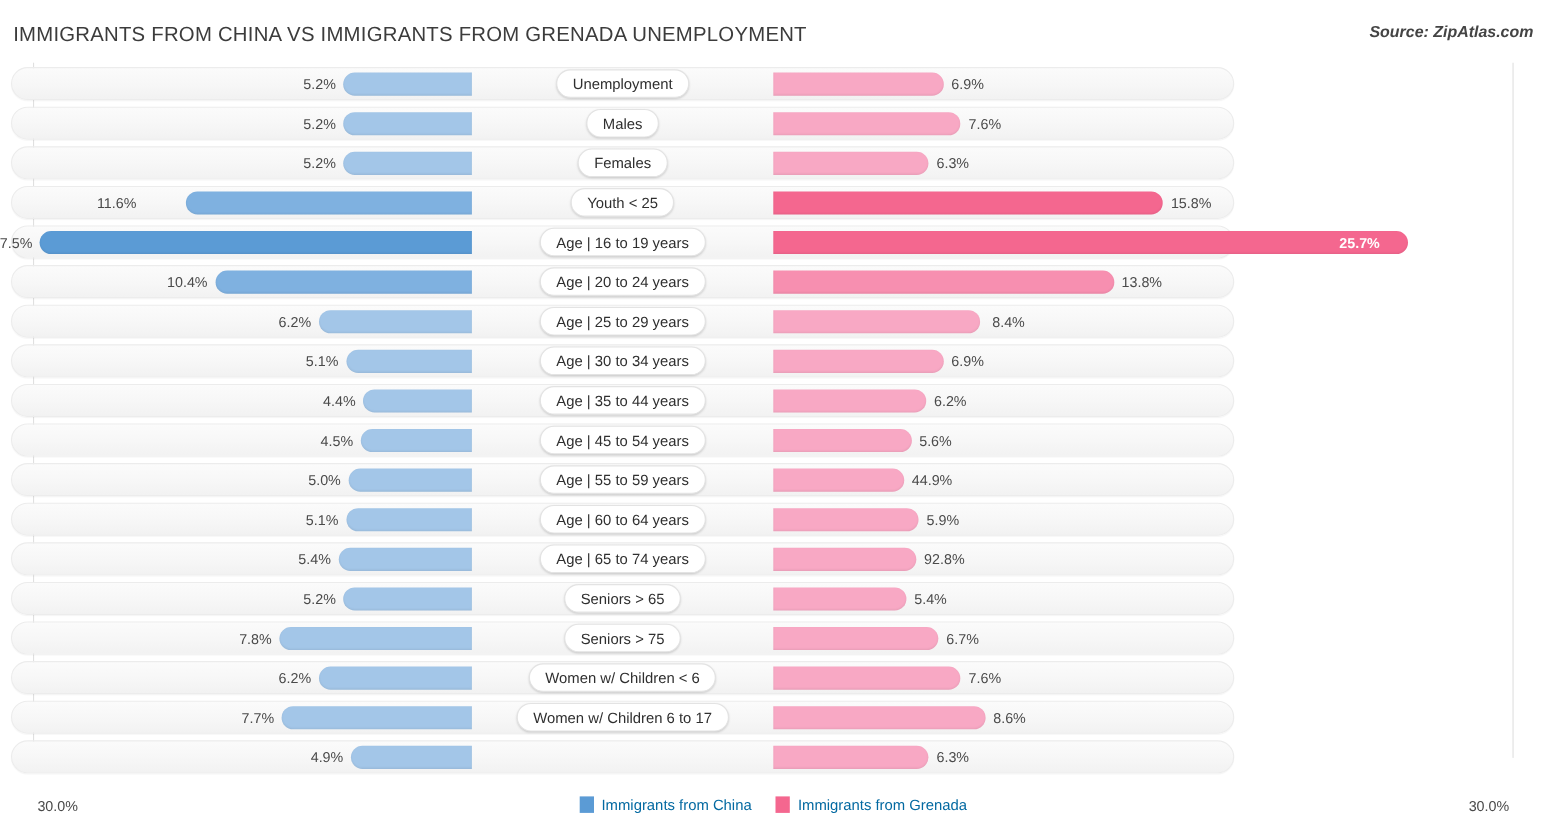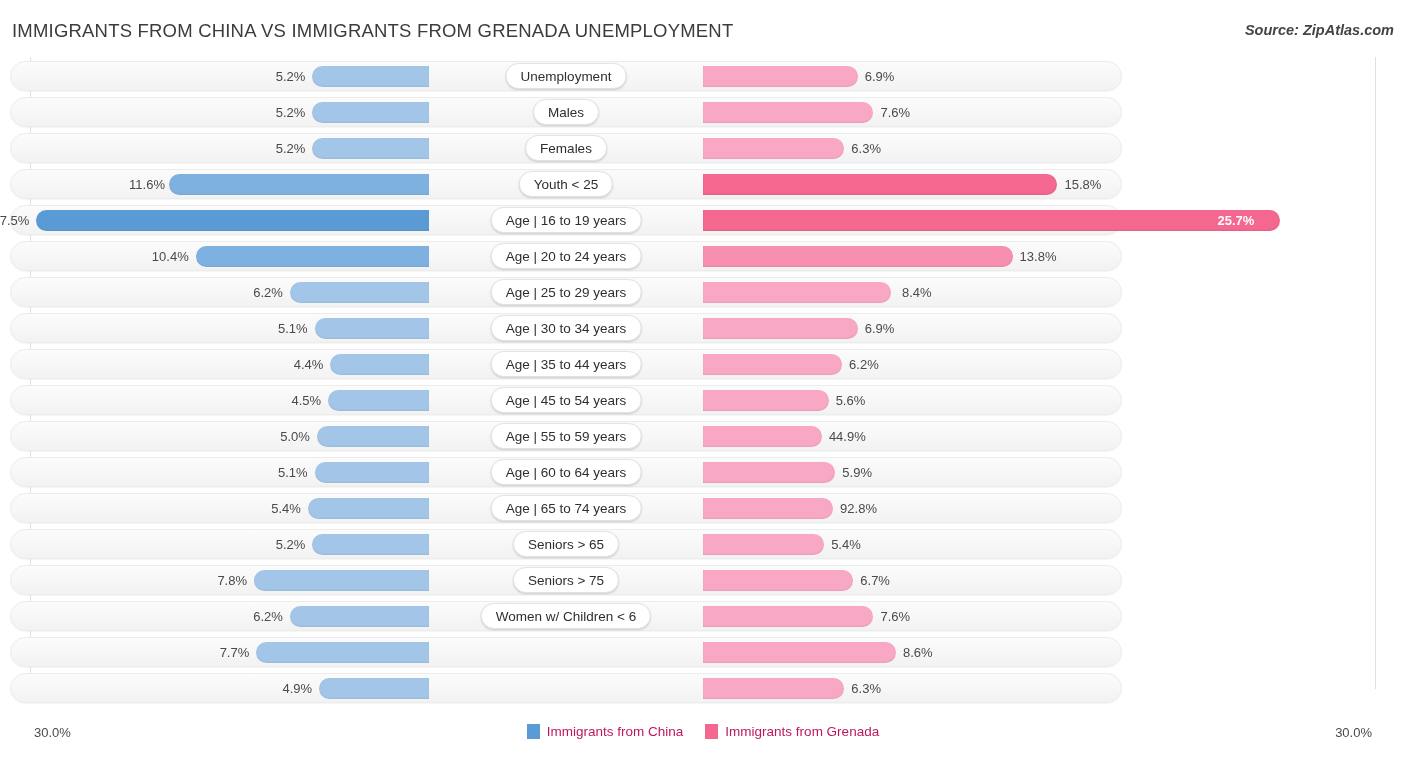--- a/index.html
+++ b/index.html
@@ -169,21 +169,21 @@
     align-items: center;
     gap: 7px;
   }
   .swatch {
     width: 13px;
     height: 15px;
     display: inline-block;
   }
   .legend-label {
     font-size: 13.5px;
-    color: #be185d;
+    color: #0369a1;
     white-space: nowrap;
   }
 </style>
 </head>
 <body>
 
 <div class="header">
   <div class="chart-title">IMMIGRANTS FROM CHINA VS IMMIGRANTS FROM GRENADA UNEMPLOYMENT</div>
   <div class="source">Source: ZipAtlas.com</div>
 </div>
@@ -213,21 +213,21 @@
         <div class="bar left" style="width: 116.653px; background: rgb(163, 198, 232);"></div>
         <div class="bar right" style="width: 141.33px; background: rgb(248, 168, 196);"></div>
         <div class="val lft" style="right: 826.653px;">5.2%</div>
         <div class="val rgt" style="left: 851.33px;">6.3%</div>
         <div class="pill">Females</div>
       </div>
       <div class="row">
         <div class="track"></div>
         <div class="bar left" style="width: 260.227px; background: rgb(127, 177, 224);"></div>
         <div class="bar right" style="width: 354.447px; background: rgb(244, 103, 143);"></div>
-        <div class="val lft" style="right: 967px;">11.6%</div>
+        <div class="val lft" style="right: 1008px;">11.6%</div>
         <div class="val rgt" style="left: 1064.45px;">15.8%</div>
         <div class="pill">Youth &lt; 25</div>
       </div>
       <div class="row">
         <div class="track"></div>
         <div class="bar left" style="width: 392.583px; background: rgb(91, 155, 213);"></div>
         <div class="bar right" style="width: 576.537px; background: rgb(244, 103, 143);"></div>
         <div class="val lft" style="right: 1102.58px;">17.5%</div>
         <div class="val rgt inside" style="left: 1217.54px;">25.7%</div>
         <div class="pill">Age | 16 to 19 years</div>
@@ -319,20 +319,21 @@
         <div class="val lft" style="right: 849.087px;">6.2%</div>
         <div class="val rgt" style="left: 880.493px;">7.6%</div>
         <div class="pill">Women w/ Children &lt; 6</div>
       </div>
       <div class="row">
         <div class="track"></div>
         <div class="bar left" style="width: 172.737px; background: rgb(163, 198, 232);"></div>
         <div class="bar right" style="width: 192.927px; background: rgb(248, 168, 196);"></div>
         <div class="val lft" style="right: 882.737px;">7.7%</div>
         <div class="val rgt" style="left: 902.927px;">8.6%</div>
+        <div class="pill">Women w/ Children 6 to 17</div>
       </div>
       <div class="row">
         <div class="track"></div>
         <div class="bar left" style="width: 109.923px; background: rgb(163, 198, 232);"></div>
         <div class="bar right" style="width: 141.33px; background: rgb(248, 168, 196);"></div>
         <div class="val lft" style="right: 819.923px;">4.9%</div>
         <div class="val rgt" style="left: 851.33px;">6.3%</div>
       </div>
     </div>
 </div>

